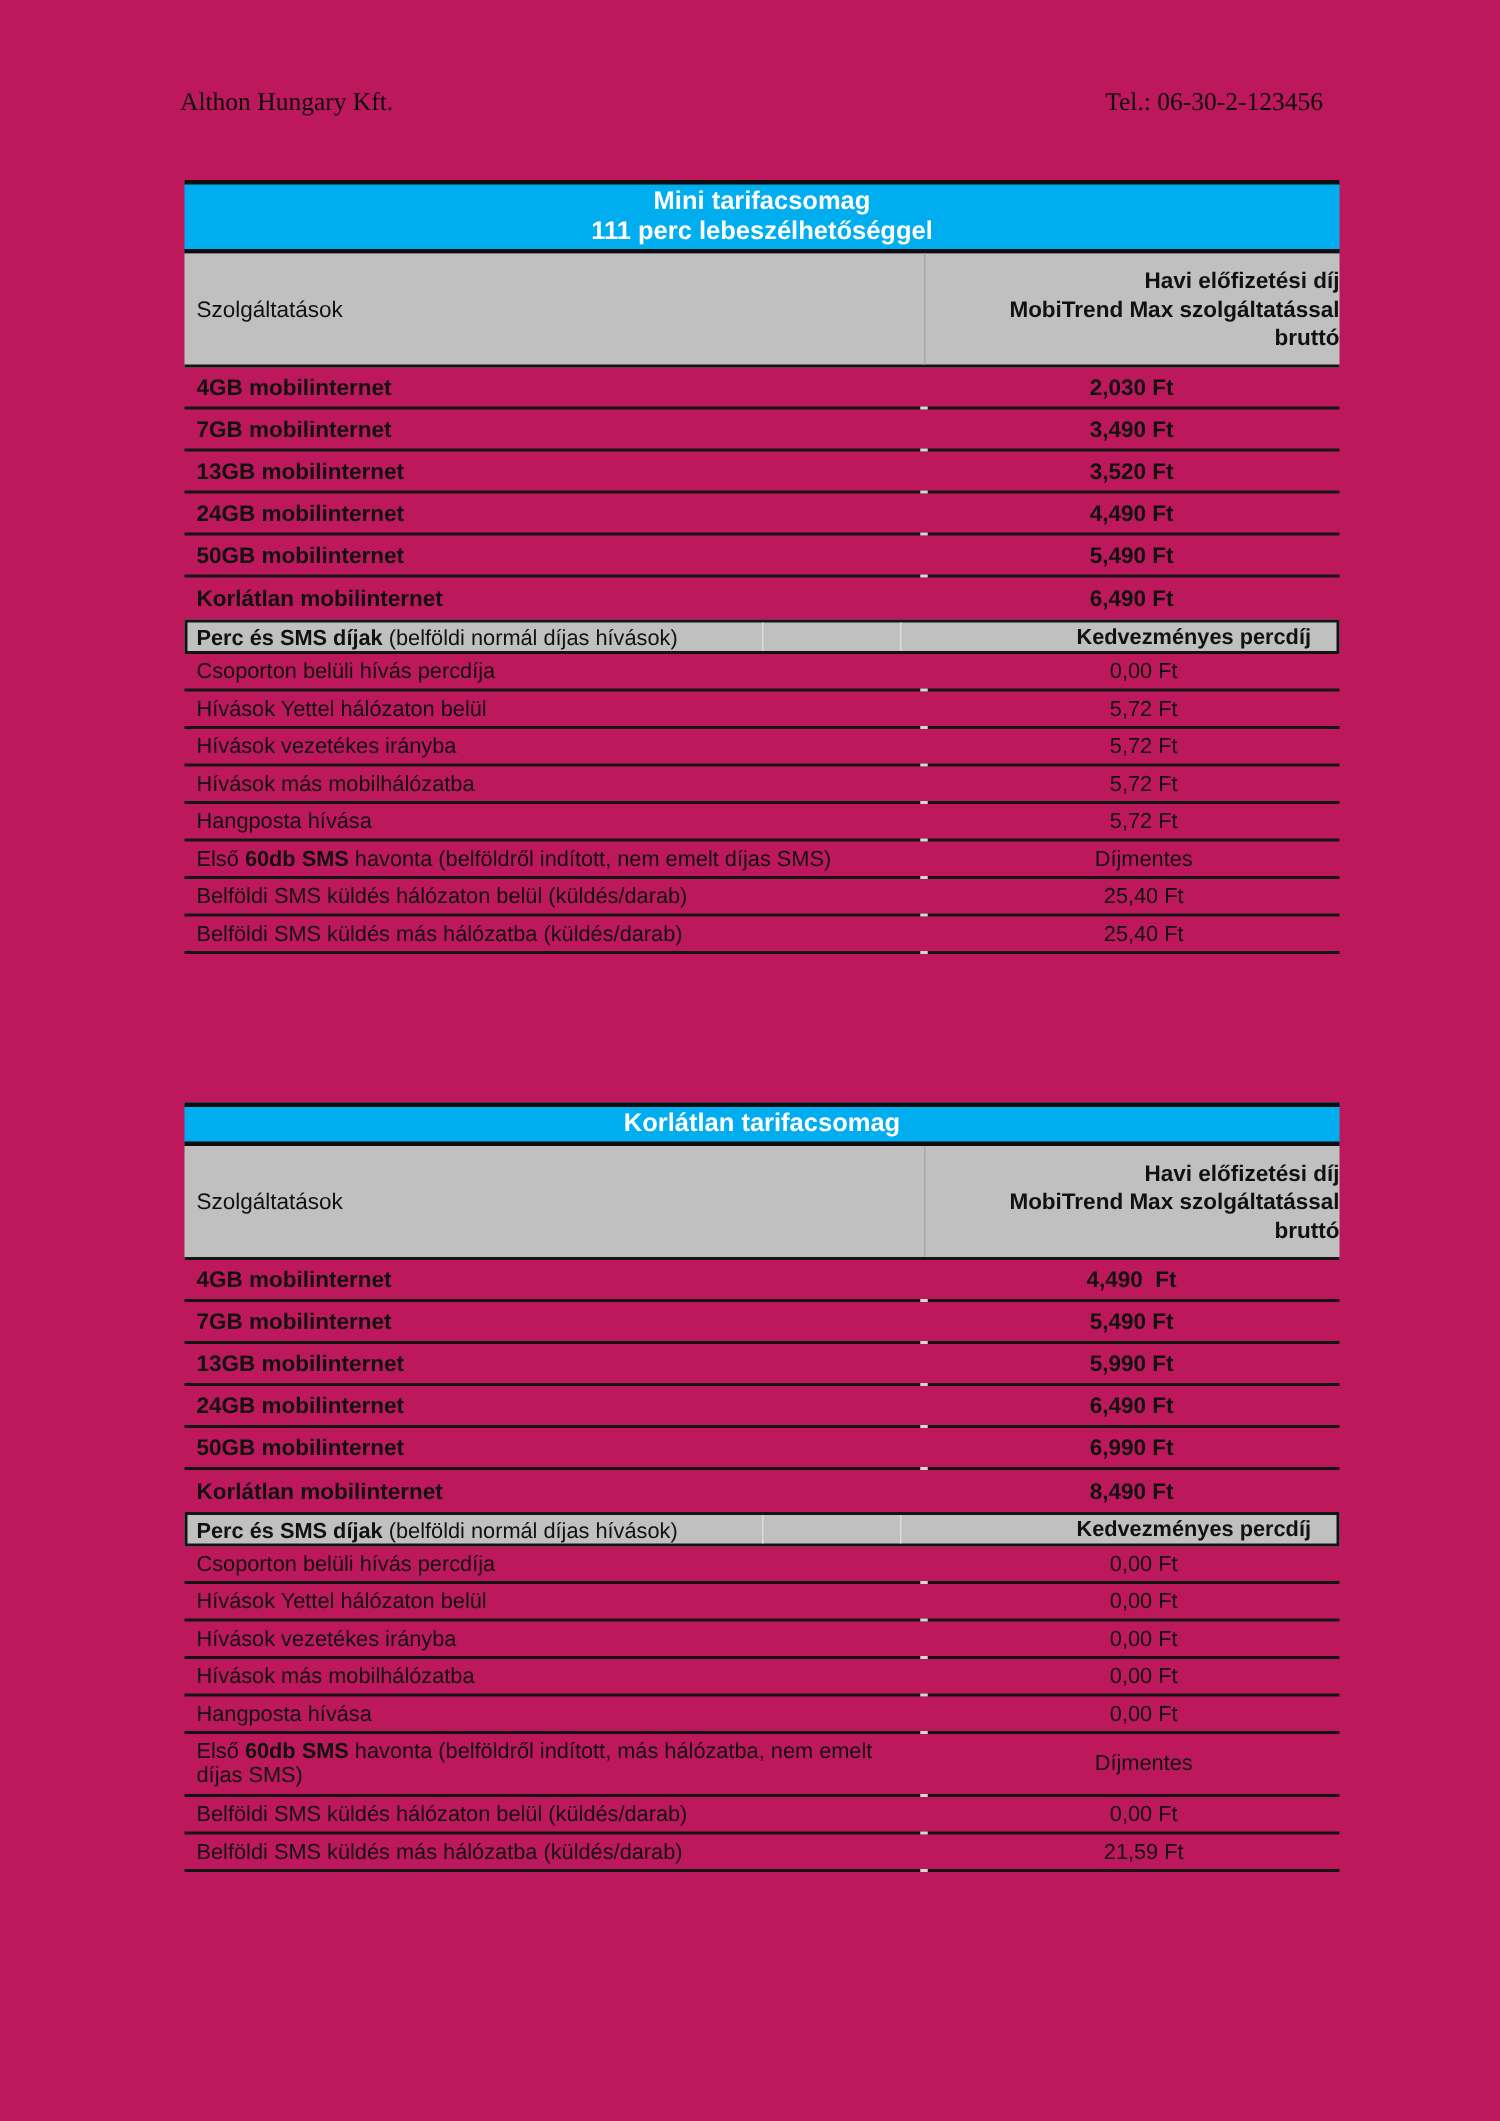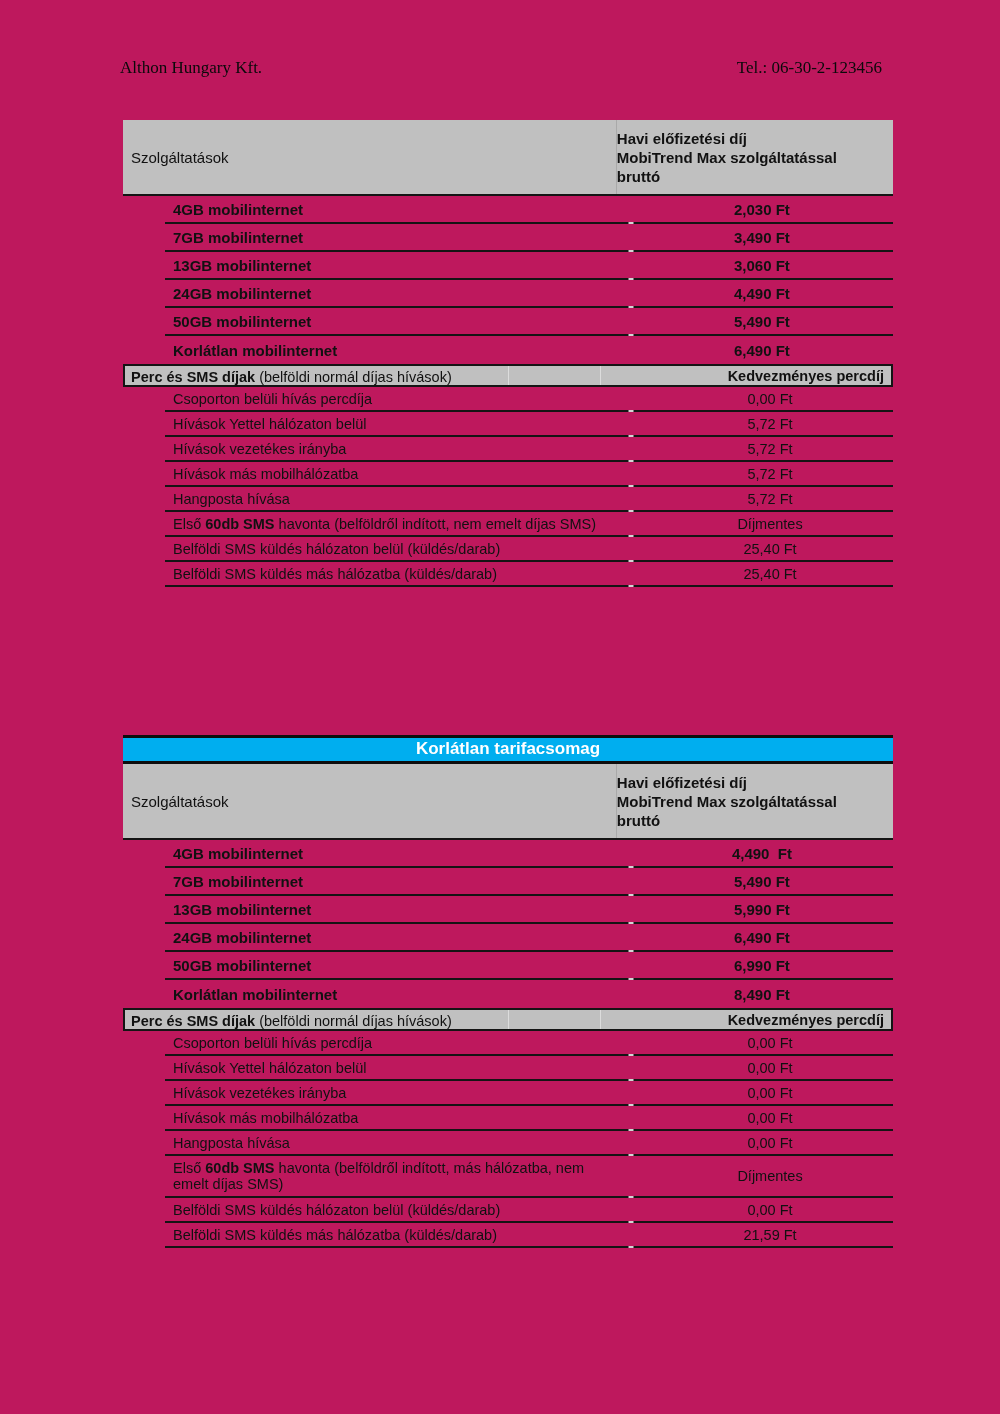--- a/index.html
+++ b/index.html
@@ -34,26 +34,26 @@
     display:flex;background:var(--gray,#C0C0C0);
     border-bottom:2px solid #141414;
     min-height:76px;box-sizing:border-box;
   }
   .head-l{
     width:64%;display:flex;align-items:center;
     padding-left:8px;font-weight:normal;font-size:15px;box-sizing:border-box;
   }
   .head-r{
     width:36%;display:flex;flex-direction:column;justify-content:center;
-    text-align:left;font-weight:bold;font-size:15px;line-height:19px;
+    text-align:right;font-weight:bold;font-size:15px;line-height:19px;
     border-left:1px solid #a9a9a9;box-sizing:border-box;
   }
   .row{
     position:relative;display:flex;align-items:center;
-    border-bottom:2px solid #141414;box-sizing:border-box;margin-left:42px;
+    border-bottom:2px solid #141414;box-sizing:border-box;
   }
   .row::after{ 
     content:"";position:absolute;left:64%;bottom:-2px;
     width:5px;height:2px;background:#d6d6d6;transform:translateX(-50%);
   }
   .row .c-l{
     width:64%;padding:0 6px 0 8px;box-sizing:border-box;
   }
   .row .c-r{
     width:36%;text-align:center;white-space:pre-wrap;
@@ -66,55 +66,59 @@
   .sub{
     display:flex;align-items:flex-end;background:var(--gray,#C0C0C0);
     border:2px solid #141414;min-height:23px;
     font-size:14.5px;box-sizing:border-box;
   }
   .sub-l{width:50%;padding-left:6px;box-sizing:border-box;}
   .sub-m{width:12%;align-self:stretch;
     border-left:1px solid #dcdcdc;box-sizing:border-box;}
   .sub-r{width:38%;align-self:stretch;display:flex;align-items:center;justify-content:flex-end;
     border-left:1px solid #dcdcdc;
-    text-align:right;font-weight:bold;padding-right:7px;box-sizing:border-box;}
+    text-align:right;font-weight:bold;padding-right:17px;box-sizing:border-box;}
   b{font-weight:bold;}
 </style>
 </head>
 <body>
 
 <div class="sheet">
 
   <div class="letterhead">
     <span>Althon Hungary Kft.</span>
     <span>Tel.: 06-30-2-123456</span>
   </div>
 
   <div class="price-table t1">
+    <div class="title-band">
+      <div>Mini tarifacsomag</div>
+      <div>111 perc lebeszélhetőséggel</div>
+    </div>
 
     <div class="head">
       <div class="head-l">Szolgáltatások</div>
       <div class="head-r">
         <div>Havi előfizetési díj</div>
         <div>MobiTrend Max szolgáltatással</div>
         <div>bruttó</div>
       </div>
     </div>
 
     <div class="row plan">
       <div class="c-l">4GB mobilinternet</div>
       <div class="c-r">2,030 Ft</div>
     </div>
     <div class="row plan">
       <div class="c-l">7GB mobilinternet</div>
       <div class="c-r">3,490 Ft</div>
     </div>
     <div class="row plan">
       <div class="c-l">13GB mobilinternet</div>
-      <div class="c-r">3,060 Ft</div>
+      <div class="c-r">3,520 Ft</div>
     </div>
     <div class="row plan">
       <div class="c-l">24GB mobilinternet</div>
       <div class="c-r">4,490 Ft</div>
     </div>
     <div class="row plan">
       <div class="c-l">50GB mobilinternet</div>
       <div class="c-r">5,490 Ft</div>
     </div>
     <div class="row plan no-border">

